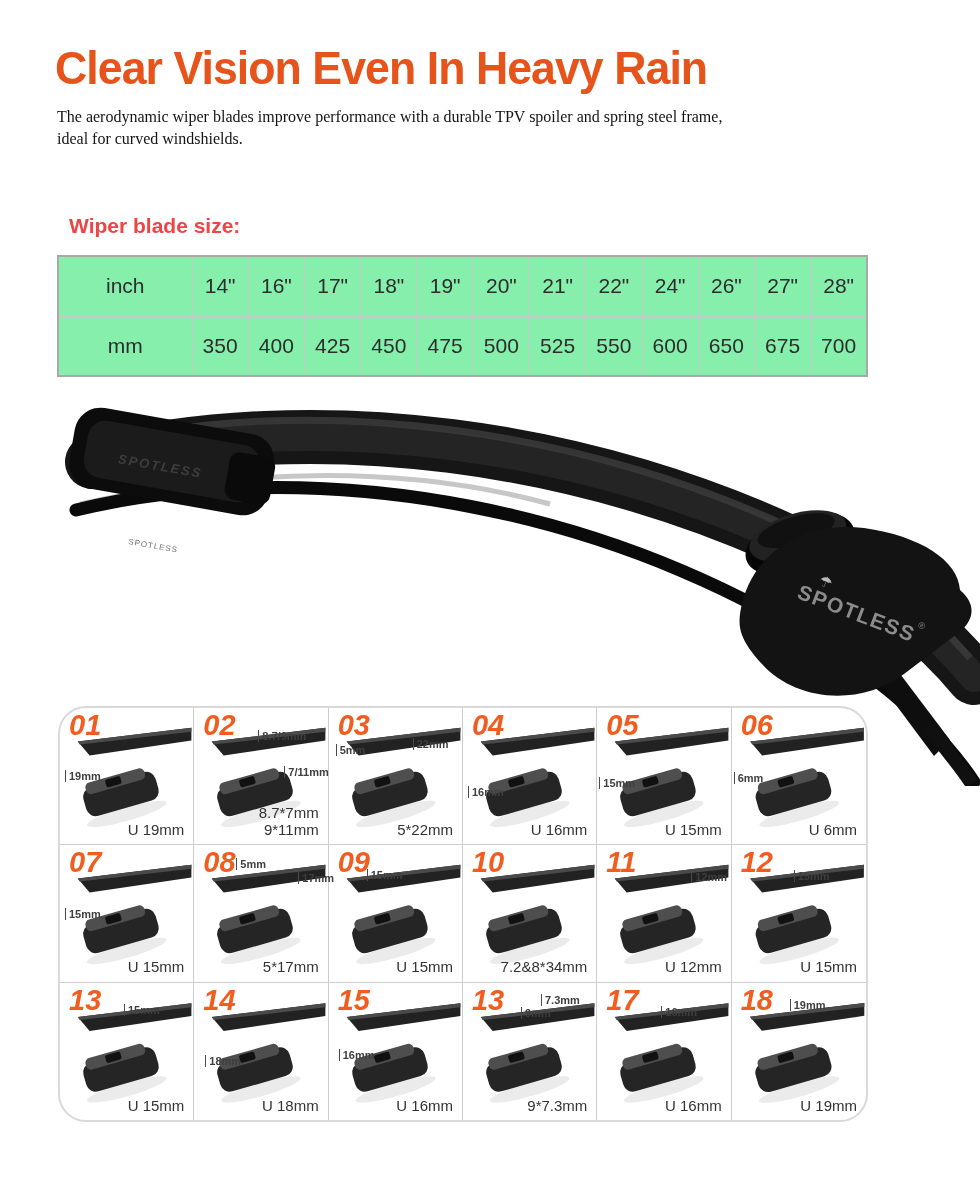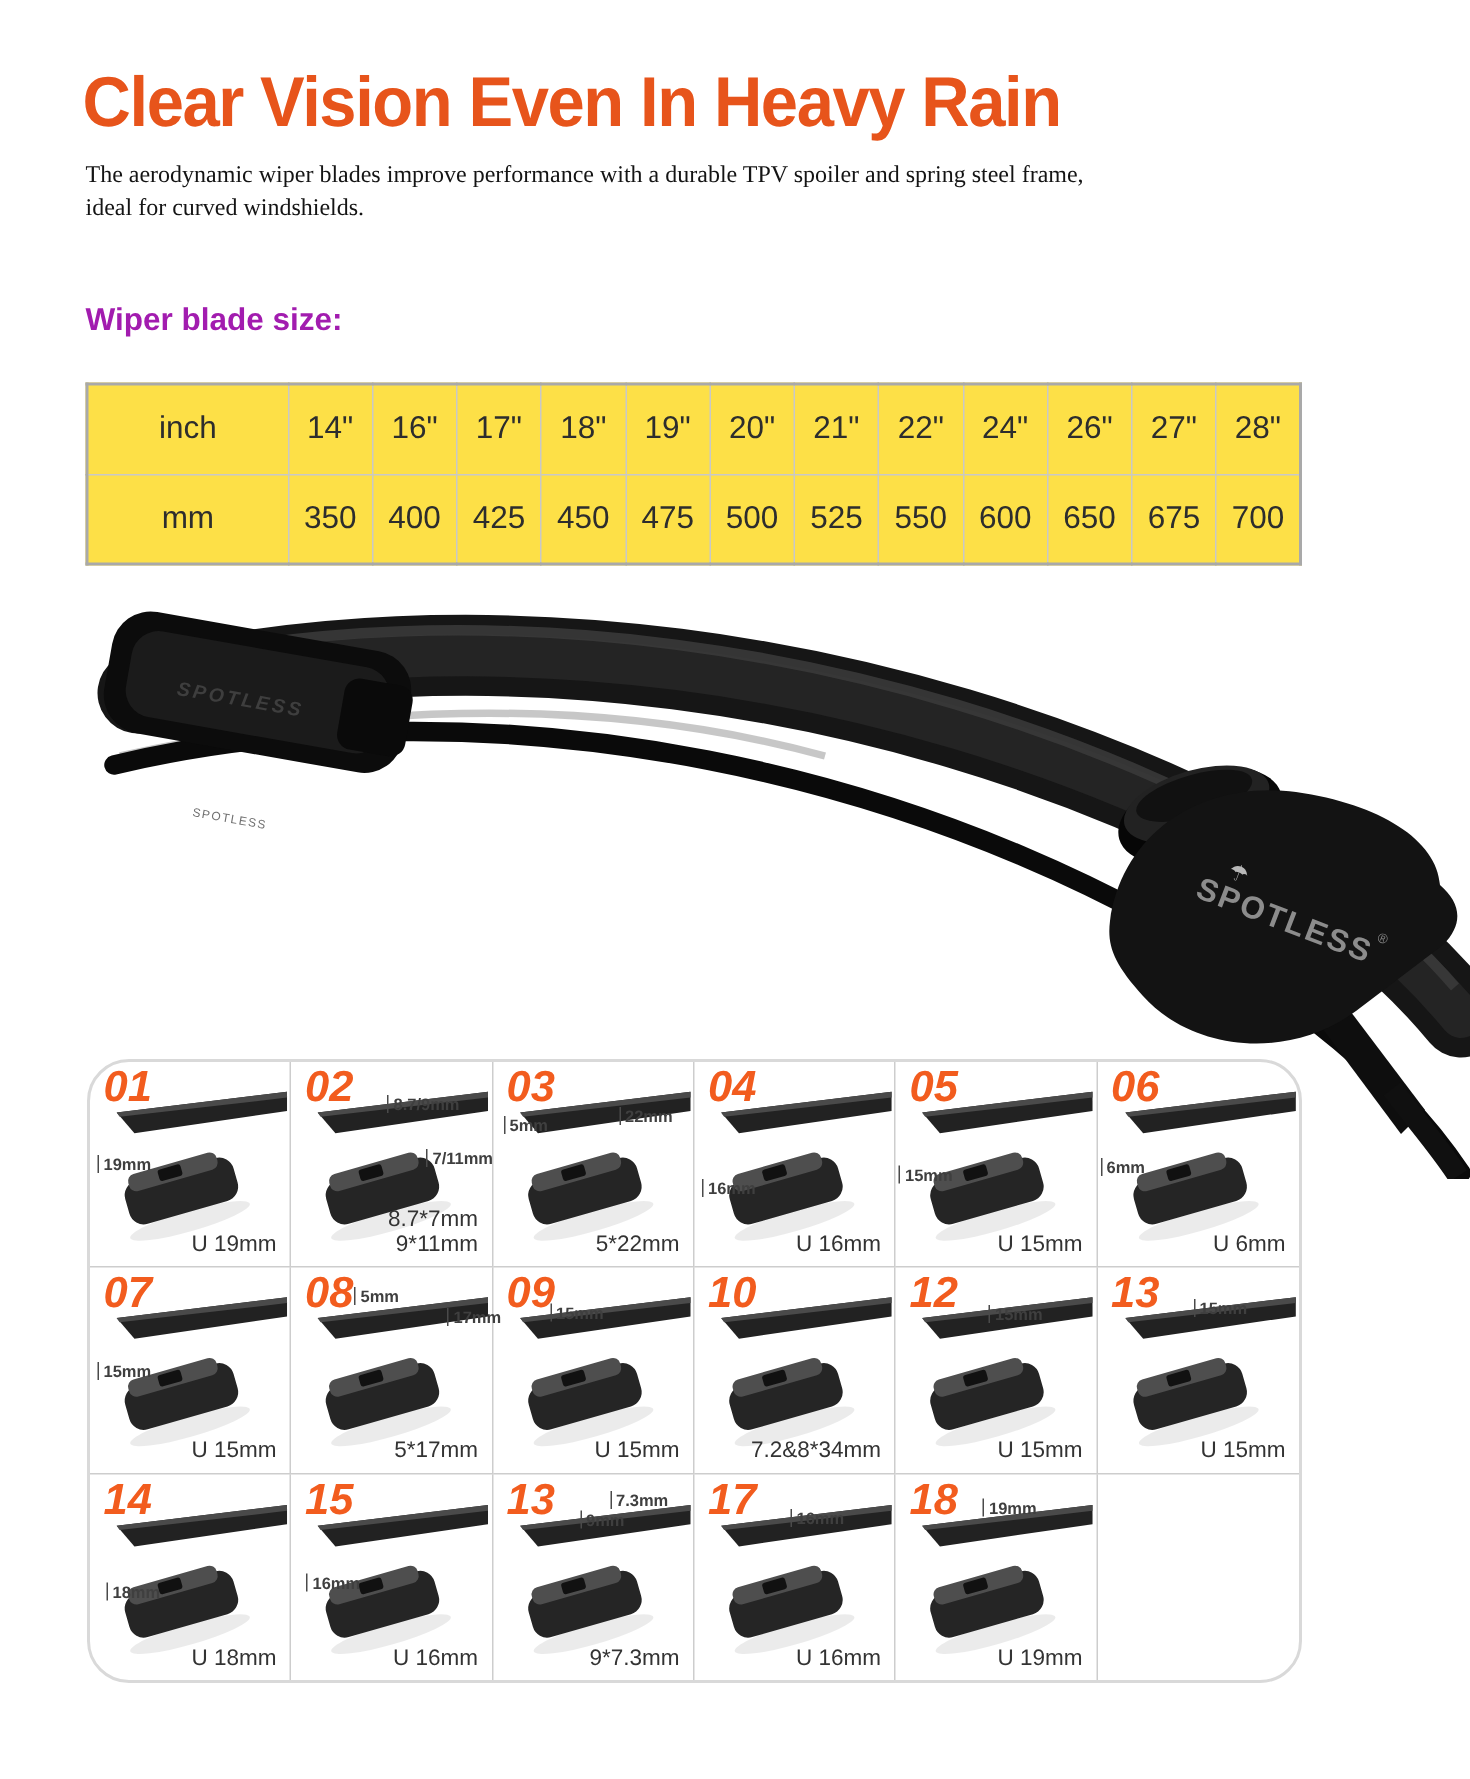--- a/index.html
+++ b/index.html
@@ -14,27 +14,27 @@
     font-size:47px; font-weight:bold; letter-spacing:-1px;
     color:var(--accent); transform:scaleX(.95); transform-origin:left center;
     white-space:nowrap;
   }
   .desc {
     position:absolute; left:57px; top:106px; margin:0;
     font-size:16px; line-height:22px; color:#141414; width:720px;
   }
   .desc span { display:block;font-family:Liberation Serif, serif; }
   .size-heading {
-    position:absolute; left:57px; top:202px; margin:0;
-    font-size:21px; font-weight:bold; color:#a21caf;
+    position:absolute; left:57px; top:202px; margin:12px;
+    font-size:21px; font-weight:bold; color:#ef4444;
   }
   .size-table {
     position:absolute; left:57px; top:255px; width:811px; height:122px;
     border-collapse:collapse; table-layout:fixed;
-    font-size:21px; color:#2d2d2d; background:#fde047;
+    font-size:21px; color:#2d2d2d; background:#86efac;
     border:2px solid #a9a9a9;
   }
   .size-table th, .size-table td {
     border:1px solid #c8c8c8; text-align:center; vertical-align:middle;
     font-weight:normal; padding:0;
   }
   .size-table th { width:134px; }
   
   .hero { position:absolute; left:30px; top:404px; width:950px; height:382px; z-index:3; pointer-events:none; }
   .hero text { font-family:"Liberation Sans", sans-serif; }
@@ -306,20 +306,35 @@
     <svg class="cell-art" viewBox="0 0 135 138" xmlns="http://www.w3.org/2000/svg" preserveAspectRatio="xMidYMid meet">
       <polygon points="18,34 133,20 133,33 30,48" fill="#222222"></polygon>
       <polygon points="18,34 133,20 133,24 20,37" fill="#4a4a4a"></polygon>
       <g transform="translate(62 88) rotate(-16)">
         <ellipse cx="0" cy="20" rx="42" ry="7" fill="rgba(0,0,0,0.08)"></ellipse>
         <rect x="-38" y="-16" width="76" height="30" rx="10" fill="#252525"></rect>
         <rect x="-33" y="-21" width="62" height="12" rx="5" fill="#4e4e4e"></rect>
         <rect x="-12" y="-19" width="16" height="8" rx="2" fill="#111111"></rect>
       </g>
     </svg>
+    <div class="cell-num">11</div>
+    <div class="cell-label">U 12mm</div>
+  <span class="ann" style="left: 94px; top: 26px;">12mm</span>
+      </div>
+      <div class="cell">
+    <svg class="cell-art" viewBox="0 0 135 138" xmlns="http://www.w3.org/2000/svg" preserveAspectRatio="xMidYMid meet">
+      <polygon points="18,34 133,20 133,33 30,48" fill="#222222"></polygon>
+      <polygon points="18,34 133,20 133,24 20,37" fill="#4a4a4a"></polygon>
+      <g transform="translate(62 88) rotate(-16)">
+        <ellipse cx="0" cy="20" rx="42" ry="7" fill="rgba(0,0,0,0.08)"></ellipse>
+        <rect x="-38" y="-16" width="76" height="30" rx="10" fill="#252525"></rect>
+        <rect x="-33" y="-21" width="62" height="12" rx="5" fill="#4e4e4e"></rect>
+        <rect x="-12" y="-19" width="16" height="8" rx="2" fill="#111111"></rect>
+      </g>
+    </svg>
     <div class="cell-num">12</div>
     <div class="cell-label">U 15mm</div>
   <span class="ann" style="left: 62px; top: 25px;">15mm</span>
       </div>
       <div class="cell">
     <svg class="cell-art" viewBox="0 0 135 138" xmlns="http://www.w3.org/2000/svg" preserveAspectRatio="xMidYMid meet">
       <polygon points="18,34 133,20 133,33 30,48" fill="#222222"></polygon>
       <polygon points="18,34 133,20 133,24 20,37" fill="#4a4a4a"></polygon>
       <g transform="translate(62 88) rotate(-16)">
         <ellipse cx="0" cy="20" rx="42" ry="7" fill="rgba(0,0,0,0.08)"></ellipse>

